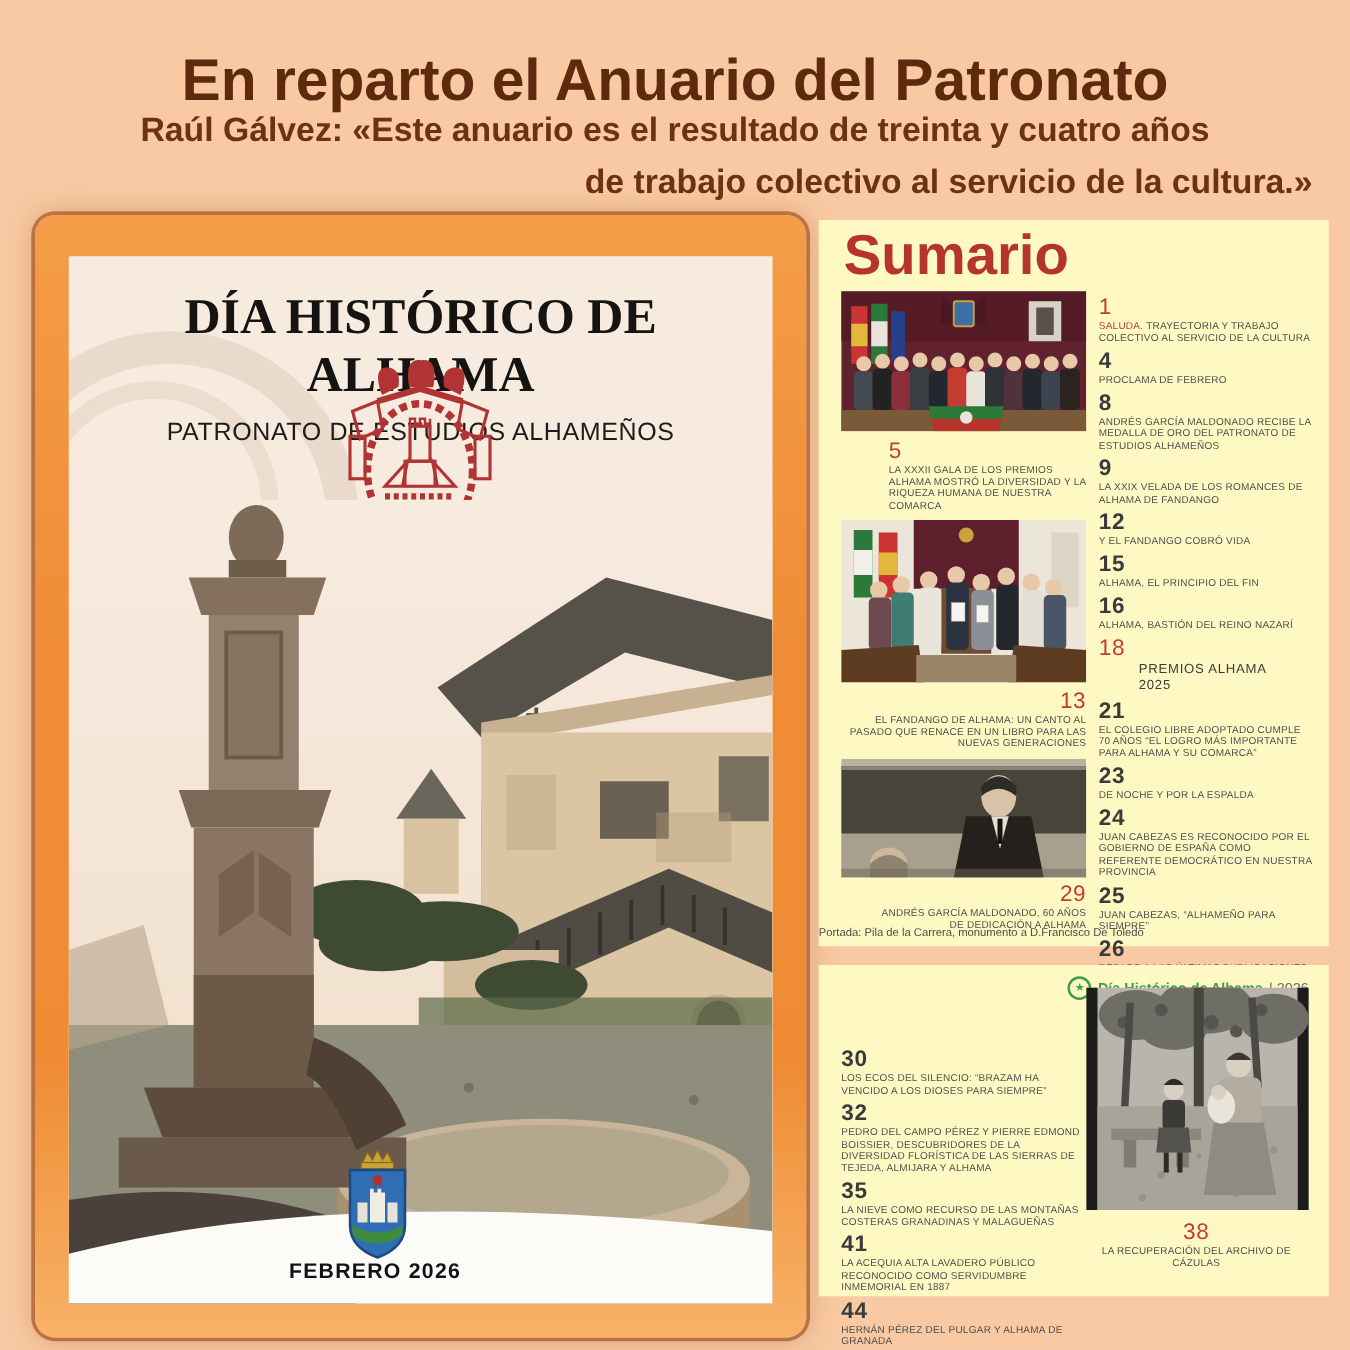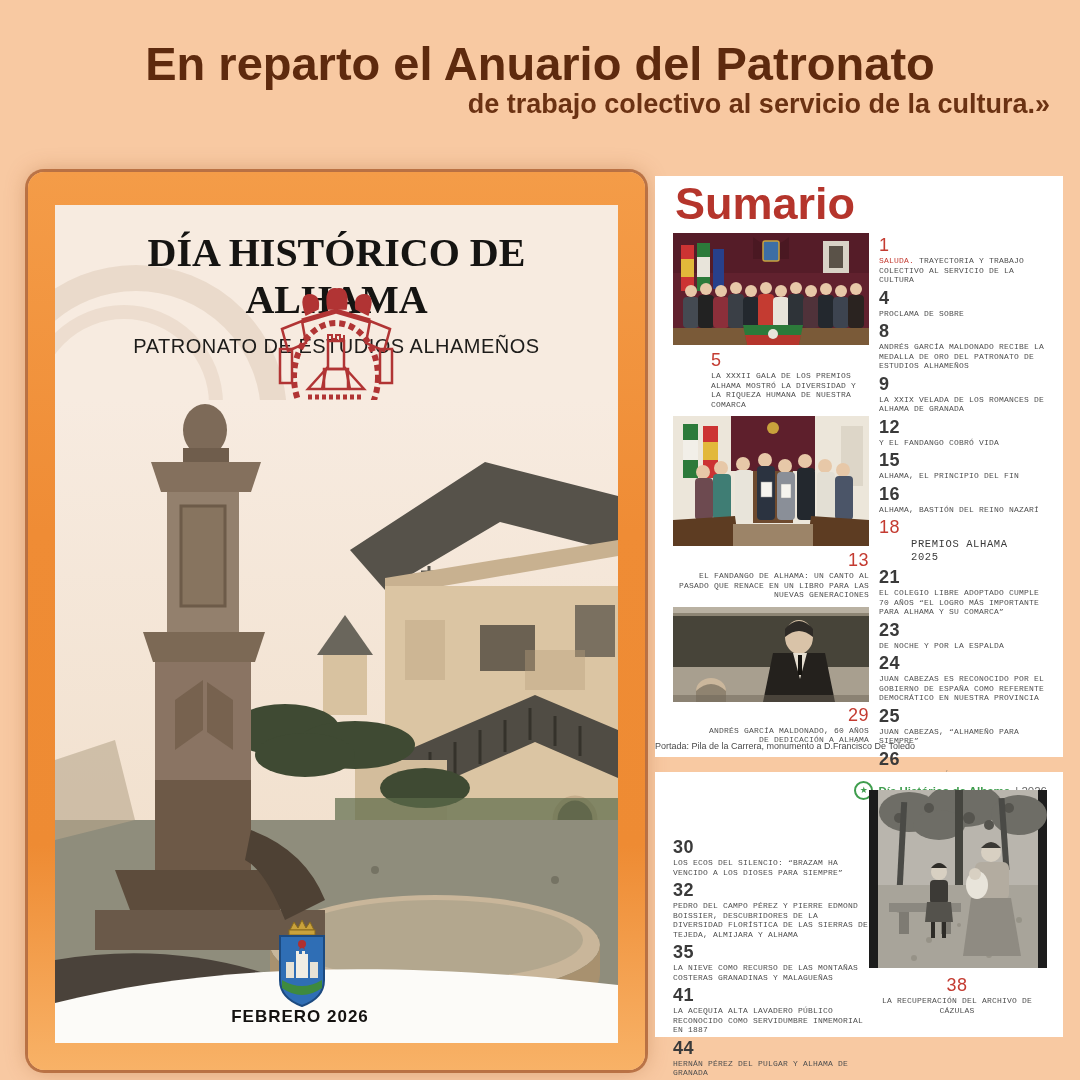--- a/index.html
+++ b/index.html
@@ -24,33 +24,33 @@
   .cover-title{position:relative;margin-top:24px;text-align:center;font-family:"Liberation Serif",serif;
                font-weight:bold;font-size:40px;color:#151412;}
   .cover-sub{position:relative;margin-top:12px;text-align:center;font-size:20px;color:#1d1c1a;letter-spacing:.5px;}
   .seal{position:absolute;left:213px;top:80px;}
   .cover-photo{position:absolute;left:0;top:195px;}
   .swoosh{position:absolute;left:0;bottom:0;}
   .alhama-shield{position:absolute;left:217px;top:713px;}
   .cover-date{position:absolute;left:0;top:802px;width:490px;text-align:center;
               font-size:17px;font-weight:bold;color:#141210;letter-spacing:1px;}
   
-  .panel{position:absolute;background:#ffffff;}
+  .panel{position:absolute;background:#fef9c3;}
   .panel1{left:655px;top:176px;width:408px;height:581px;}
   .panel2{left:655px;top:772px;width:408px;height:265px;}
   .sumario-title{position:absolute;left:20px;top:2px;font-size:45px;font-weight:bold;color:#b5352c;}
   .col{position:absolute;}
   .p1-left{left:18px;top:57px;width:196px;}
   .p1-right{left:224px;top:56px;width:172px;}
   .p2-left{left:18px;top:26px;width:196px;margin-top:36px;}
   .p2-photo{position:absolute;right:16px;top:18px;}
   .p2-right-entry{position:absolute;right:16px;top:200px;width:180px;text-align:center;}
   .e-num{font-size:18px;line-height:18px;margin:4px 0 2px;font-weight:bold;color:#3a3a3a;letter-spacing:.5px;}
   .e-num.red{color:#c43b31;font-weight:normal;}
-  .e-txt{font-size:8px;line-height:9.5px;color:#4f4f4f;letter-spacing:.2px;font-family:Liberation Mono, monospace;}
+  .e-txt{font-size:8px;line-height:9.5px;color:#4f4f4f;letter-spacing:.2px;}
   .e-txt .red{color:#c43b31;}
   .e-txt .big{font-size:10.5px;line-height:13px;color:#3a3a3a;letter-spacing:.6px;padding-left:32px;}
   .entry{margin-bottom:2px;}
   .entry.indent{padding-left:38px;}
   .entry.indent-sm{padding-left:22px;}
   .entry.right{text-align:right;}
   .photo{display:block;margin-top:7px;}
   .p1-footer{position:absolute;left:0;bottom:6px;width:100%;text-align:left;font-size:9px;color:#4a4a4a;}
   .brand{position:absolute;top:9px;right:16px;font-size:11.5px;display:flex;align-items:center;gap:5px;}
   .brand .star{display:inline-flex;align-items:center;justify-content:center;width:15px;height:15px;
@@ -58,20 +58,21 @@
   .brand .bname{color:#3f9d4e;font-weight:bold;}
   .brand .byear{color:#6a6a6a;}
 </style>
 </head>
 <body>
 
 <div class="canvas">
 
   <div class="hdr-title">En reparto el Anuario del Patronato</div>
   <div class="hdr-sub">
+    <div class="l1">Raúl Gálvez: «Este anuario es el resultado de treinta y cuatro años</div>
     <div class="l2">de trabajo colectivo al servicio de la cultura.»</div>
   </div>
 
   <div class="cover-frame">
     <div class="cover">
       <div class="watermark"></div>
       <div class="watermark2"></div>
       <div class="cover-title">DÍA HISTÓRICO DE ALHAMA</div>
       <div class="cover-sub">PATRONATO DE ESTUDIOS ALHAMEÑOS</div>
 
@@ -335,29 +336,29 @@
       </div>
     </div>
 
     <div class="col p1-right">
       <div class="entry">
         <div class="e-num red">1</div>
         <div class="e-txt"><span class="red">SALUDA.</span> <span>TRAYECTORIA Y TRABAJO COLECTIVO AL SERVICIO DE LA CULTURA</span></div>
       </div>
       <div class="entry">
         <div class="e-num">4</div>
-        <div class="e-txt">PROCLAMA DE SOBRE</div>
+        <div class="e-txt">PROCLAMA DE FEBRERO</div>
       </div>
       <div class="entry">
         <div class="e-num">8</div>
         <div class="e-txt">ANDRÉS GARCÍA MALDONADO RECIBE LA MEDALLA DE ORO DEL PATRONATO DE ESTUDIOS ALHAMEÑOS</div>
       </div>
       <div class="entry">
         <div class="e-num">9</div>
-        <div class="e-txt">LA XXIX VELADA DE LOS ROMANCES DE ALHAMA DE GRANADA</div>
+        <div class="e-txt">LA XXIX VELADA DE LOS ROMANCES DE ALHAMA DE FANDANGO</div>
       </div>
       <div class="entry">
         <div class="e-num">12</div>
         <div class="e-txt">Y EL FANDANGO COBRÓ VIDA</div>
       </div>
       <div class="entry">
         <div class="e-num">15</div>
         <div class="e-txt">ALHAMA, EL PRINCIPIO DEL FIN</div>
       </div>
       <div class="entry">

